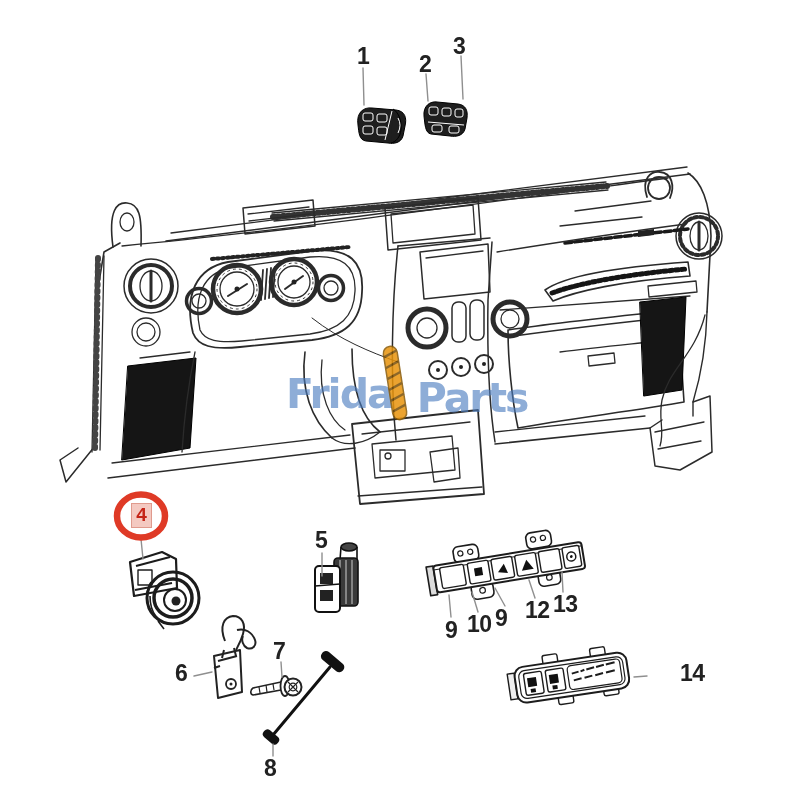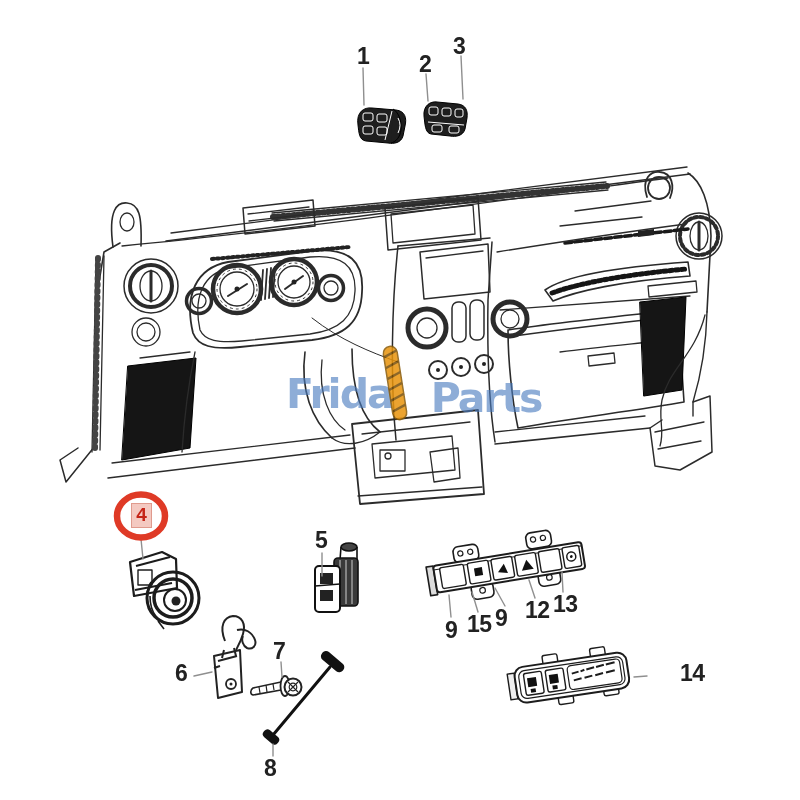--- a/index.html
+++ b/index.html
@@ -37,21 +37,21 @@
     position:absolute;left:286px;top:374px;z-index:3;
     display:flex;align-items:flex-start;
     pointer-events:none;
     gap:20px;
   }
   .wm-word{
     font-family:"DejaVu Sans", sans-serif;
     font-weight:bold;font-size:41px;line-height:1;
     color:var(--wm-blue);opacity:.62;letter-spacing:-2px;
   }
-  .wm-word.second{margin-left:18px;margin-top:4px;}
+  .wm-word.second{margin-left:4px;margin-top:4px;}
   .wm-coil{
     position:absolute;left:93px;top:-30px;width:32px;height:78px;
     transform:rotate(-9deg);opacity:.85;
   }
 </style>
 </head>
 <body>
 
 <div class="stage">
 
@@ -360,19 +360,19 @@
 
   <div class="callout" style="left:357px;top:45px">1</div>
   <div class="callout" style="left:419px;top:53px">2</div>
   <div class="callout" style="left:453px;top:35px">3</div>
   <div class="badge4">4</div>
   <div class="callout" style="left:315px;top:529px">5</div>
   <div class="callout" style="left:175px;top:662px">6</div>
   <div class="callout" style="left:273px;top:640px">7</div>
   <div class="callout" style="left:264px;top:757px">8</div>
   <div class="callout" style="left:445px;top:619px">9</div>
-  <div class="callout" style="left:467px;top:613px">15</div>
+  <div class="callout" style="left:467px;top:613px">10</div>
   <div class="callout" style="left:495px;top:607px">9</div>
   <div class="callout" style="left:525px;top:599px">12</div>
   <div class="callout" style="left:553px;top:593px">13</div>
   <div class="callout" style="left:680px;top:662px">14</div>
 
 </div>
 
 </body></html>

